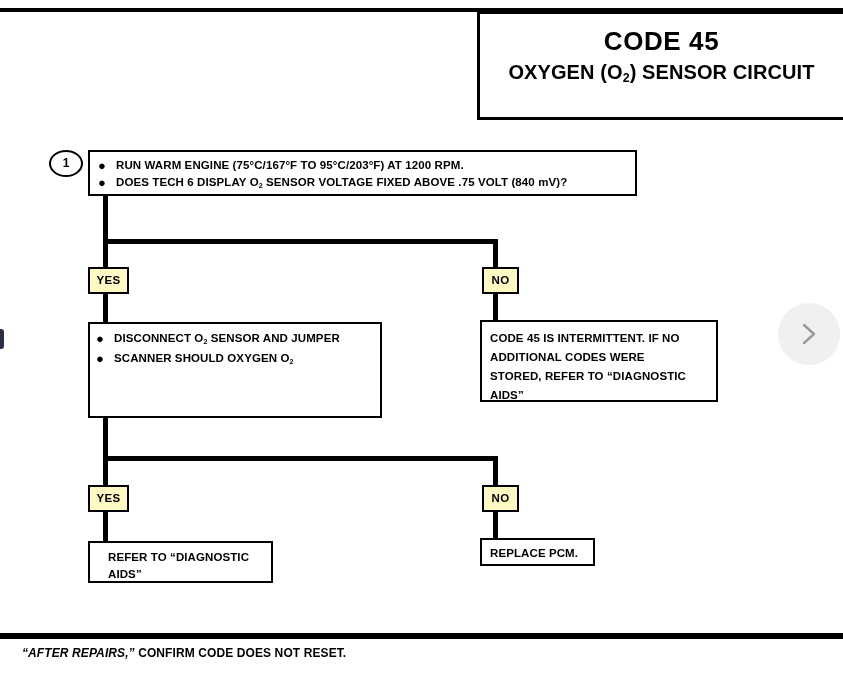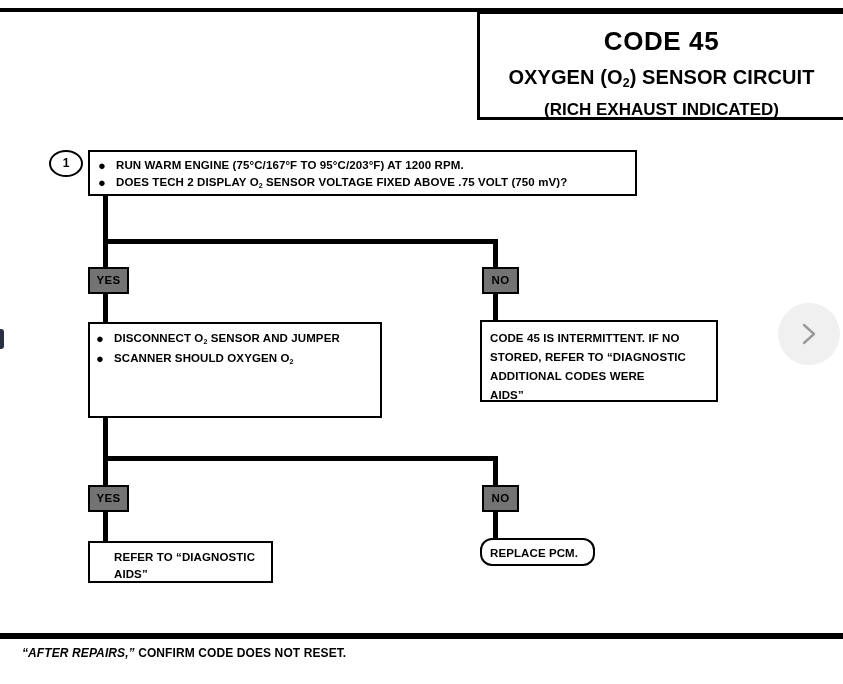--- a/index.html
+++ b/index.html
@@ -46,21 +46,21 @@
   .title-main {
     font-size: 26px;
     font-weight: bold;
     letter-spacing: 0.6px;
     line-height: 34px;
   }
   .title-sub {
     font-size: 20px;
     font-weight: bold;
     letter-spacing: 0.1px;
-    line-height: 34px;
+    line-height: 24px;
     margin-top: 2px;
   }
   .title-sub2 {
     font-size: 17px;
     font-weight: bold;
     line-height: 20px;
   }
   .sub-small { font-size: 0.62em; vertical-align: -0.28em; }
 
   
@@ -106,21 +106,21 @@
     font-size: 13px;
     line-height: 17px;
   }
   .btext { flex: 1 1 auto; }
 
   
   .chip {
     position: absolute;
     border: 2.5px solid #000;
     box-sizing: border-box;
-    background: #737373;
+    background: #fef9c3;
     font-size: 11.5px;
     font-weight: bold;
     letter-spacing: 0.3px;
     text-align: center;
     line-height: 23px;
   }
   #yes1 { left: 88px; top: 267px; width: 41px; height: 27px; }
   #no1  { left: 482px; top: 267px; width: 37px; height: 27px; }
   #yes2 { left: 88px; top: 485px; width: 41px; height: 27px; }
   #no2  { left: 482px; top: 485px; width: 37px; height: 27px; }
@@ -135,27 +135,26 @@
     left: 480px; top: 320px;
     width: 238px; height: 82px;
     padding: 7px 20px 0 8px;
   }
   #box-right-2 .plain { line-height: 19px; }
 
   
   #box-left-3 {
     left: 88px; top: 541px;
     width: 185px; height: 42px;
-    padding: 6px 8px 0 24px;
+    padding: 6px 8px 0 18px;
   }
   #box-right-3 {
     left: 480px; top: 538px;
     width: 115px; height: 28px;
     padding: 5px 8px 0 8px;
-    border-radius: 12px;
   }
 
   
   .ln { position: absolute; background: #000; }
 
   
   .footer-note {
     position: absolute;
     left: 22px; top: 646px;
     font-size: 12px;
@@ -192,33 +191,32 @@
 
 <div id="page">
 
   <div class="rule-top"></div>
 
   <div class="title-box">
     <div class="title-main">CODE 45</div>
     <div class="title-sub">
       <span>OXYGEN (O</span><span class="sub-small">2</span><span>) SENSOR CIRCUIT</span>
     </div>
-    <div class="title-sub2">(RICH EXHAUST INDICATED)</div>
   </div>
 
   <div class="step-oval">1</div>
 
   <div class="fbox" id="box1">
     <div class="bullet-line">
       <span class="bullet">●</span>
       <span class="btext">RUN WARM ENGINE (75°C/167°F TO 95°C/203°F) AT 1200 RPM.</span>
     </div>
     <div class="bullet-line">
       <span class="bullet">●</span>
-      <span class="btext"><span>DOES TECH 2 DISPLAY O</span><span class="sub-small">2</span><span> SENSOR  VOLTAGE FIXED ABOVE .75 VOLT (750 mV)?</span></span>
+      <span class="btext"><span>DOES TECH 6 DISPLAY O</span><span class="sub-small">2</span><span> SENSOR  VOLTAGE FIXED ABOVE .75 VOLT (840 mV)?</span></span>
     </div>
   </div>
 
   <div class="ln" style="left:103px; top:196px; width:5px; height:47px;"></div>
   <div class="ln" style="left:103px; top:239px; width:394px; height:5px;"></div>
   <div class="ln" style="left:103px; top:239px; width:5px; height:29px;"></div>
   <div class="ln" style="left:493px; top:239px; width:5px; height:29px;"></div>
 
   <div class="chip" id="yes1">YES</div>
   <div class="chip" id="no1">NO</div>
@@ -236,22 +234,22 @@
     <div class="bullet-line">
       <span class="bullet">●</span>
       <span class="btext">
         <span>SCANNER SHOULD OXYGEN O</span><span class="sub-small">2</span>
       </span>
     </div>
   </div>
 
   <div class="fbox" id="box-right-2">
     <div class="plain">CODE 45 IS INTERMITTENT.  IF NO</div>
+    <div class="plain">ADDITIONAL CODES WERE</div>
     <div class="plain">STORED, REFER TO “DIAGNOSTIC</div>
-    <div class="plain">ADDITIONAL CODES WERE</div>
     <div class="plain">AIDS”</div>
   </div>
 
   <div class="ln" style="left:103px; top:418px; width:5px; height:43px;"></div>
   <div class="ln" style="left:103px; top:456px; width:394px; height:5px;"></div>
   <div class="ln" style="left:103px; top:456px; width:5px; height:30px;"></div>
   <div class="ln" style="left:493px; top:456px; width:5px; height:30px;"></div>
 
   <div class="chip" id="yes2">YES</div>
   <div class="chip" id="no2">NO</div>

